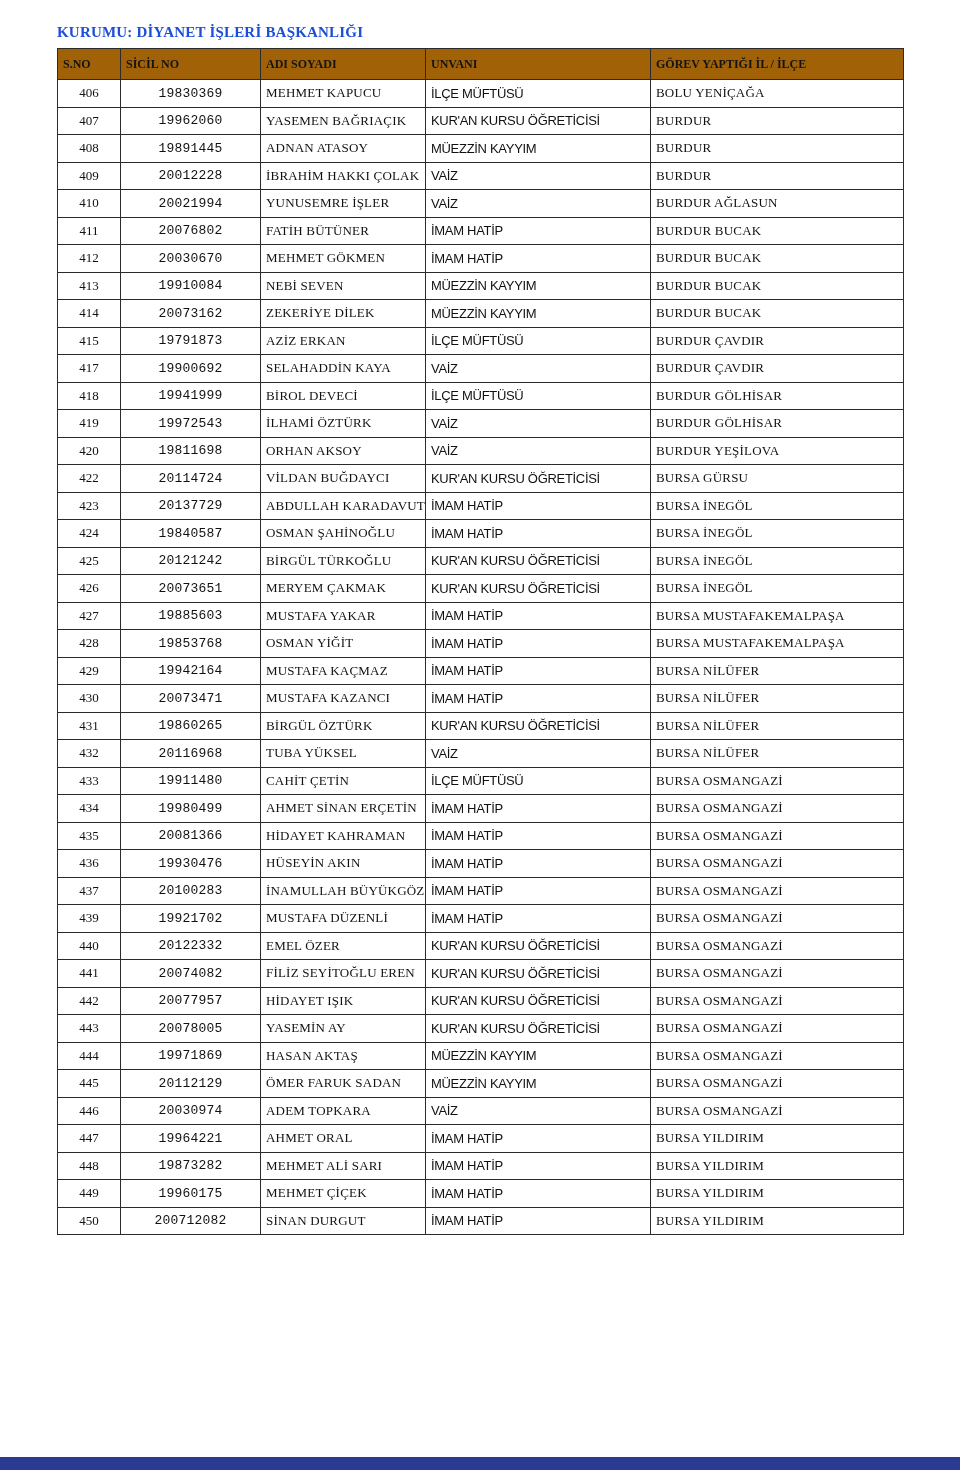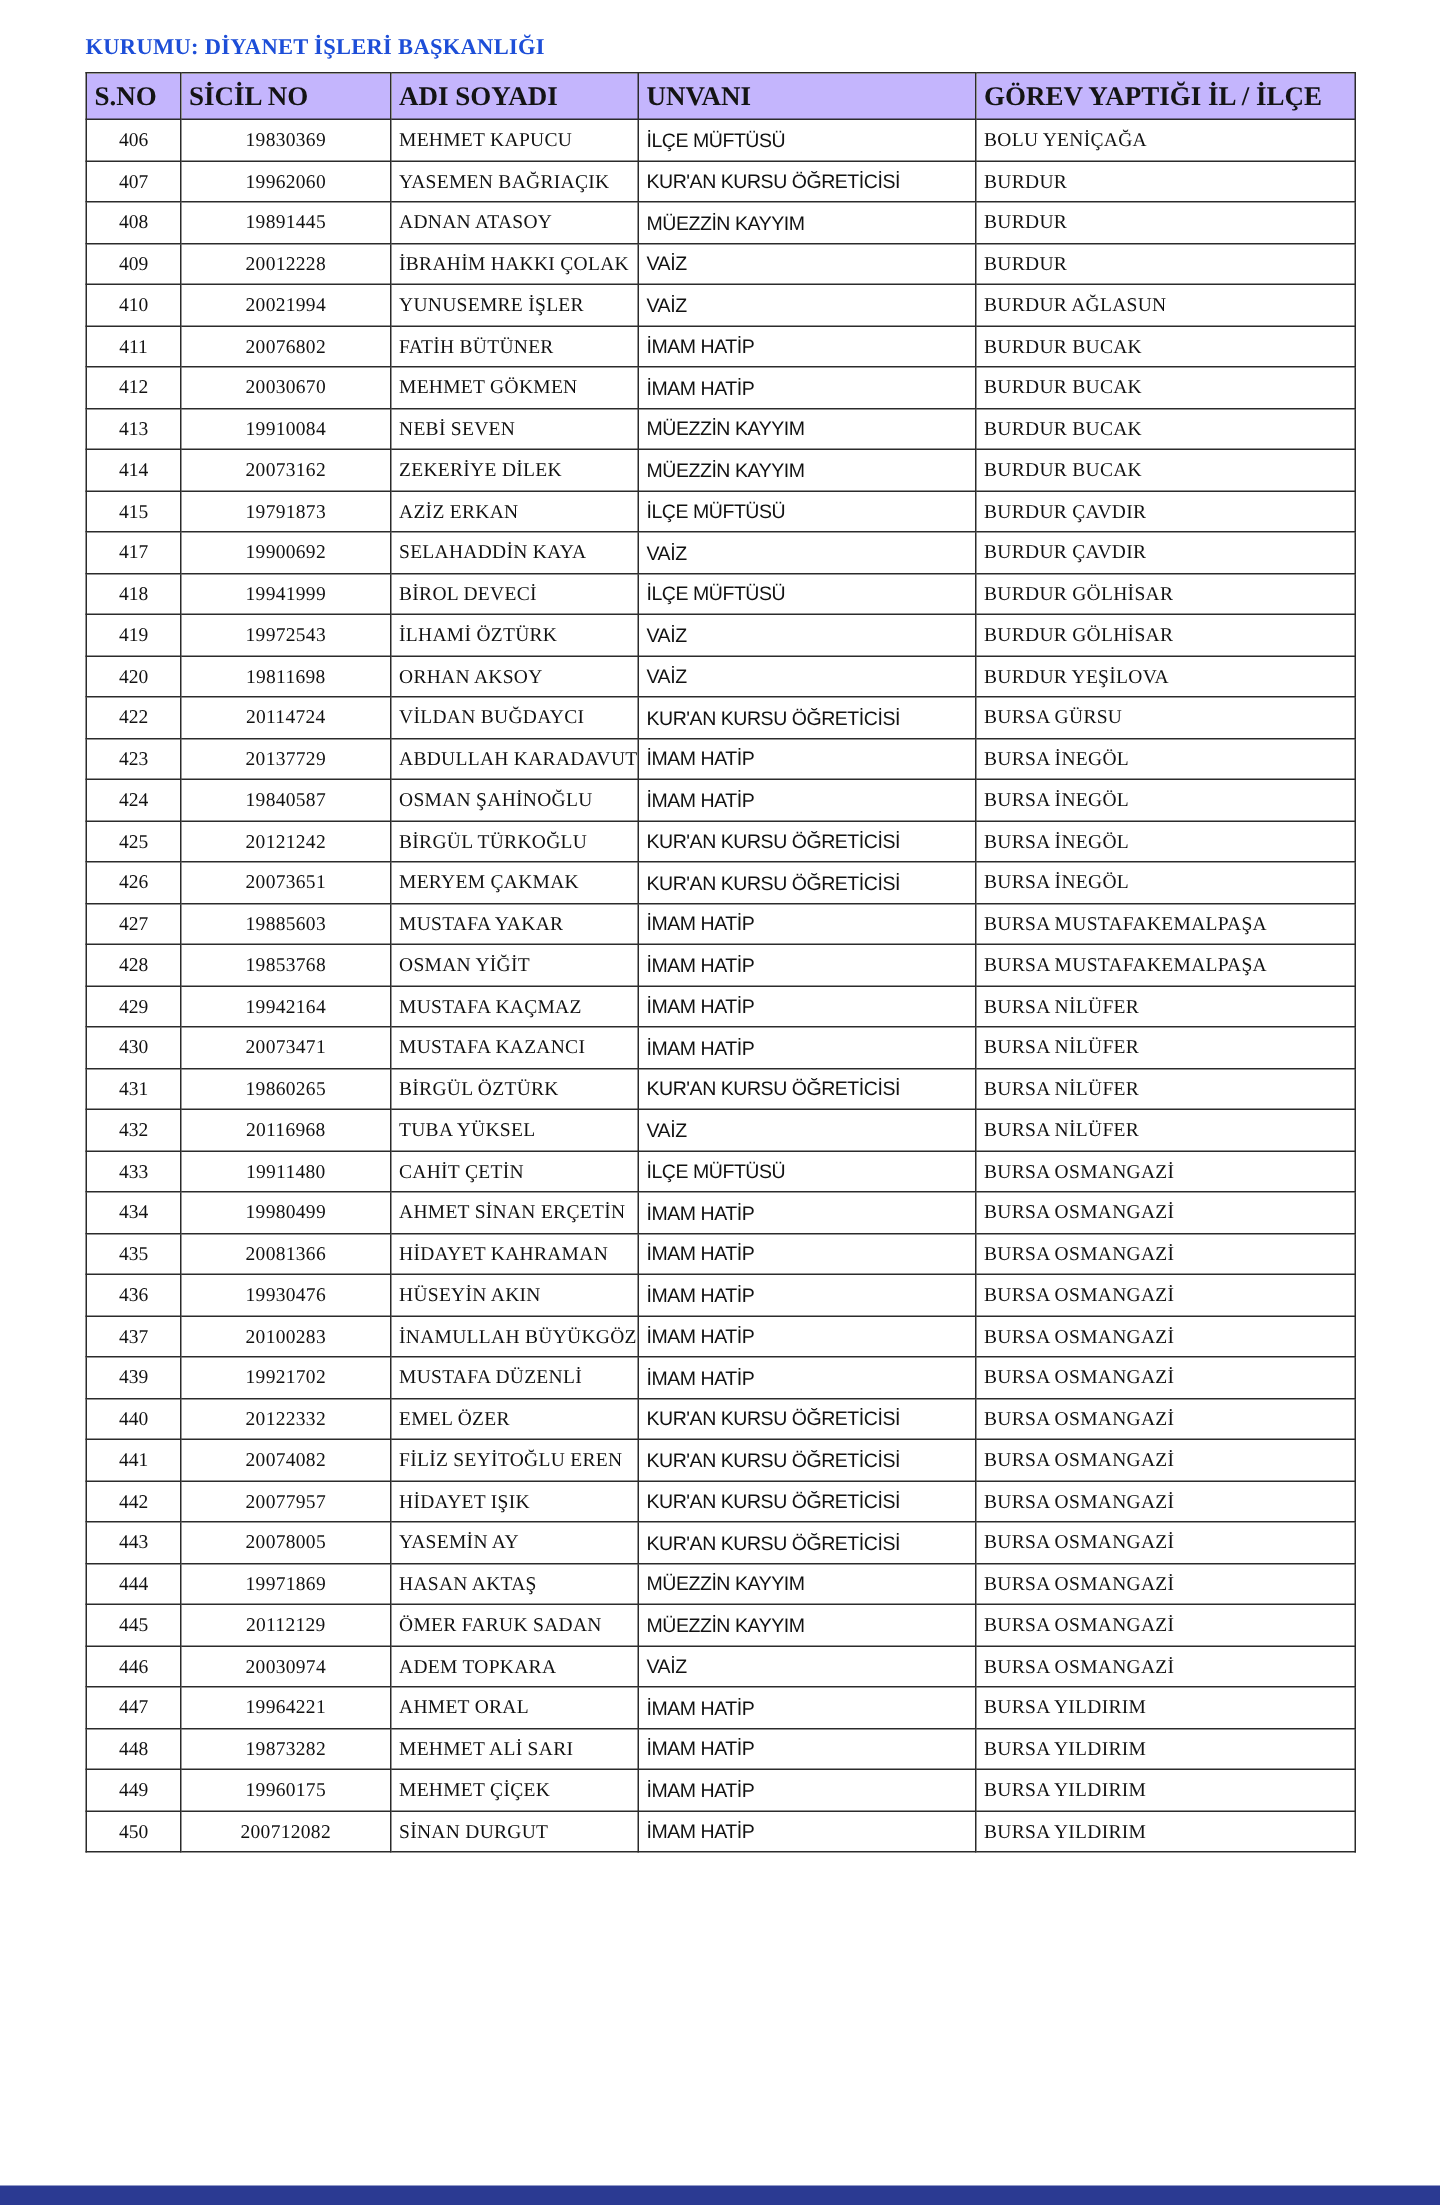--- a/index.html
+++ b/index.html
@@ -42,37 +42,37 @@
   table.personnel th, table.personnel td {
     border: 1.6px solid #2b2b2b;
     padding: 0 5px;
     overflow: hidden;
     white-space: nowrap;
   }
   table.personnel th {
     height: 30px;
     font-family: "Liberation Serif", serif;
     font-weight: bold;
-    font-size: 18px;
+    font-size: 12px;
     text-align: left;
     color: #141414;
-    background: #c4b5fd;
+    background: #a16207;
   }
   table.personnel td {
     height: 26.5px;
     font-size: 13px;
   }
   th.col-sno, td.col-sno {
     text-align: center;
     font-family: "Liberation Serif", serif;
   }
   th.col-sicil { text-align: center; }
   td.col-sicil {
     text-align: center;
-    font-family: Liberation Serif, serif;
+    font-family: Liberation Mono, monospace;
     font-size: 14px;
     letter-spacing: 0.2px;
   }
   td.col-name {
     font-family: "Liberation Serif", serif;
     font-size: 12.8px;
     letter-spacing: 0.2px;
   }
   td.col-unvan {
     font-family: "Liberation Sans", sans-serif;

